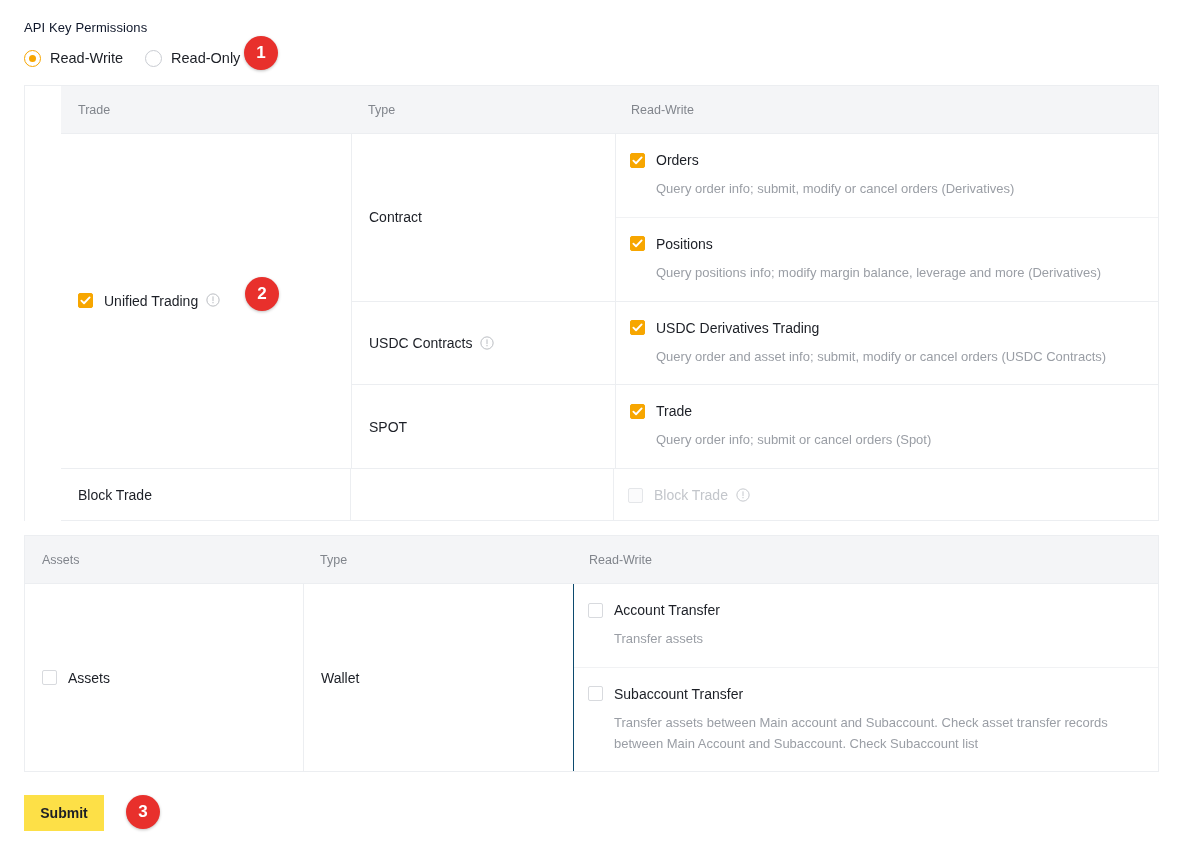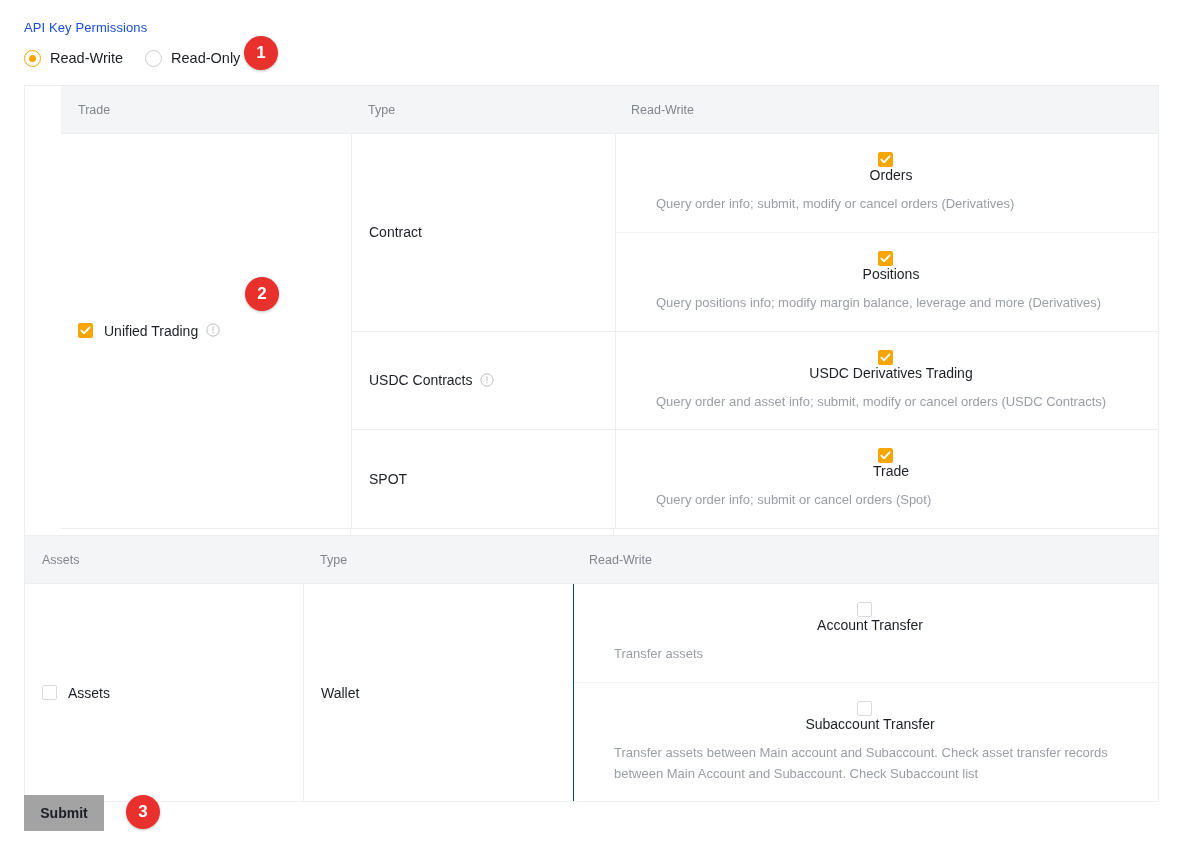--- a/index.html
+++ b/index.html
@@ -15,21 +15,21 @@
     position: relative;
     overflow: hidden;
   }
 
   
   .perm-header {
     position: absolute;
     left: 24px;
     top: 20px;
     font-size: 13px;
-    color: #1d4ed8;
+    color: #0f172a;
     letter-spacing: .1px;
   }
 
   .radio-row {
     position: absolute;
     left: 24px;
     top: 47px;
     display: flex;
     align-items: center;
     gap: 0;
@@ -195,21 +195,21 @@
     cursor: pointer;
   }
 
   
   .perm-list { width: 100%; }
   .perm-item {
     padding: 18px 17px 17px 14px;
     box-sizing: border-box;
   }
   .perm-item + .perm-item { border-top: 1px solid #f1f2f4; }
-  .perm-head { display: flex; align-items: center; flex-direction: column; }
+  .perm-head { display: flex; align-items: center; }
   .perm-desc {
     margin-top: 11px;
     margin-left: 26px;
     font-size: 13px;
     color: #9a9ea5;
     line-height: 1.6;
     max-width: 560px;
   }
   .perm-desc.wide { max-width: 545px; }
 
@@ -250,21 +250,21 @@
     align-items: center;
   }
 
   
   .submit-btn {
     position: absolute;
     left: 24px;
     top: 795px;
     width: 80px;
     height: 36px;
-    background: #a3a3a3;
+    background: #fde047;
     color: #1c1f26;
     border: none;
     border-radius: 0;
     font-size: 14px;
     font-weight: bold;
     font-family: "Liberation Sans", sans-serif;
     cursor: pointer;
   }
 </style>
 </head>

